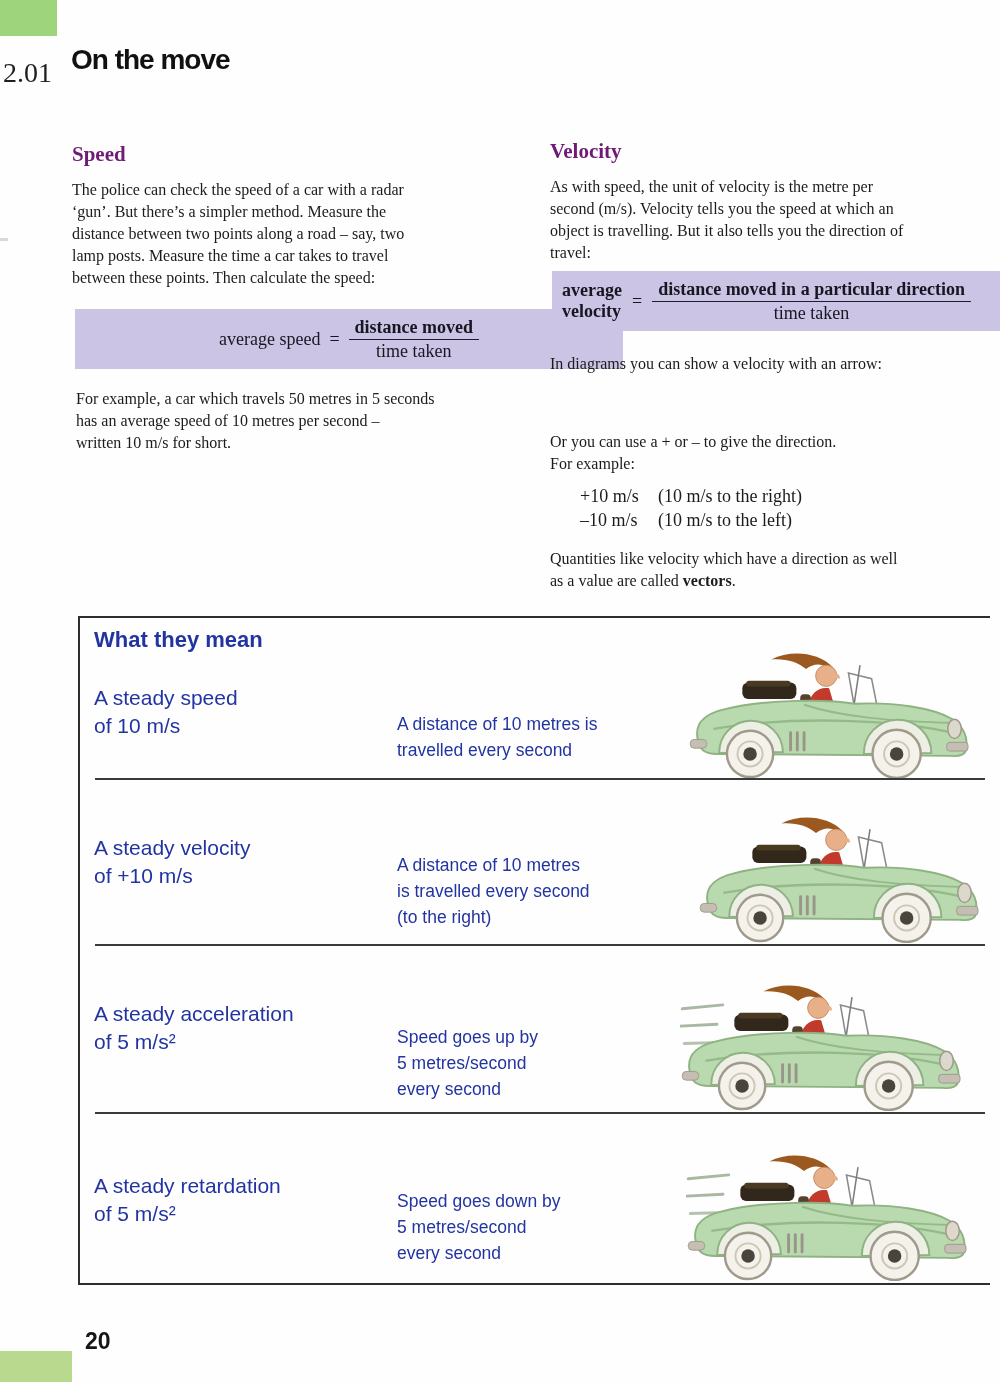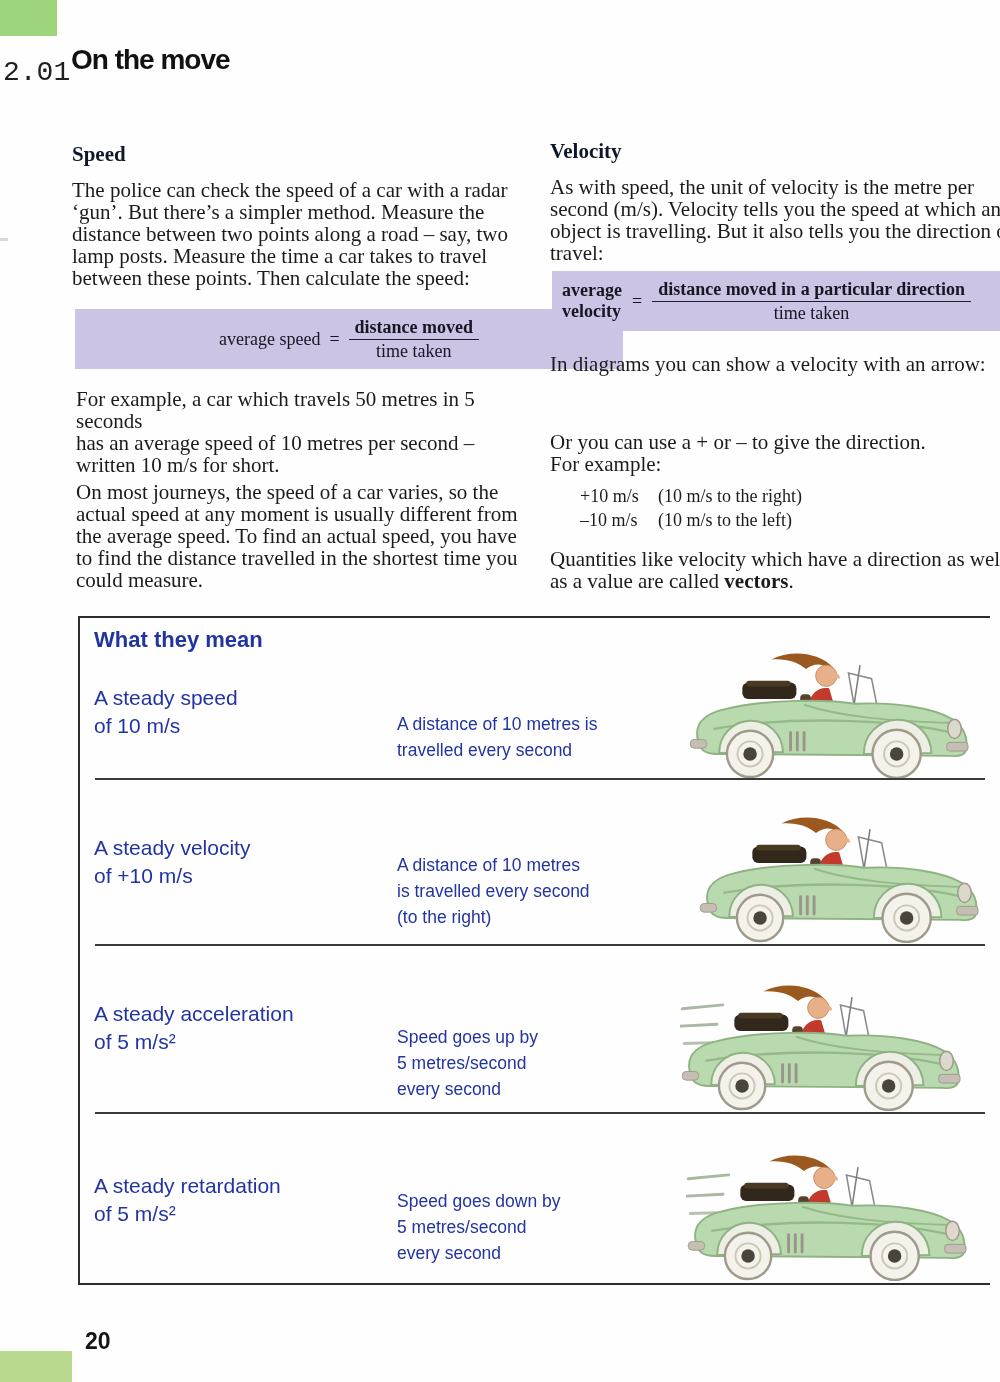--- a/index.html
+++ b/index.html
@@ -6,28 +6,28 @@
   .page{
     position:relative;width:1000px;height:1382px;overflow:hidden;
     background:#fefefe;font-family:"Liberation Serif", serif;color:#1b1b1b;
   }
   
   .green-top{position:absolute;left:0;top:0;width:57px;height:36px;background:#9ed47c;}
   .green-bottom{position:absolute;left:0;top:1351px;width:72px;height:31px;background:#b9da8e;}
   .margin-mark{position:absolute;left:0;top:238px;width:8px;height:3px;background:#d8d8d8;}
 
   
-  .section-num{position:absolute;left:3px;top:57px;font-family:Liberation Mono, monospace;
+  .section-num{position:absolute;left:3px;top:57px;font-family:Liberation Serif, serif;
     font-size:28px;color:#1f1f1f;}
   .page-title{position:absolute;left:71px;top:44px;font-family:"Liberation Sans",sans-serif;
     font-size:28px;font-weight:bold;letter-spacing:-1px;color:#111;}
 
   
-  .col-head{position:absolute;font-size:21px;font-weight:bold;color:#0f172a;}
-  .para{position:absolute;font-size:21px;line-height:22px;white-space:pre-line;color:#1b1b1b;}
+  .col-head{position:absolute;font-size:21px;font-weight:bold;color:#701a75;}
+  .para{position:absolute;font-size:16px;line-height:22px;white-space:pre-line;color:#1b1b1b;}
 
   
   .formula-box{position:absolute;background:#cbc4e4;display:flex;align-items:center;font-size:18px;color:#171722;}
   .fbox-left{left:75px;top:309px;width:548px;height:60px;justify-content:center;gap:9px;}
   .fbox-right{left:552px;top:271px;width:460px;height:60px;justify-content:flex-start;gap:10px;padding-left:10px;}
   .frac{display:inline-block;text-align:center;vertical-align:middle;}
   .frac .num{padding:0 6px 1px 6px;border-bottom:1.6px solid #1d1d2e;font-weight:bold;}
   .frac .den{padding-top:1px;}
   .lhs-stack{display:inline-block;text-align:left;line-height:21px;font-weight:bold;}
 
@@ -72,25 +72,20 @@
     <span>=</span>
     <span class="frac">
       <div class="num">distance moved</div>
       <div class="den">time taken</div>
     </span>
   </div>
 
   <div class="para" style="left:76px;top:388px;width:460px;">For example, a car which travels 50 metres in 5 seconds
 has an average speed of 10 metres per second –
 written 10 m/s for short.</div>
-  <div class="para" style="left:76px;top:481px;width:460px;">On most journeys, the speed of a car varies, so the
-actual speed at any moment is usually different from
-the average speed. To find an actual speed, you have
-to find the distance travelled in the shortest time you
-could measure.</div>
 
   <div class="col-head" style="left:550px;top:139px;">Velocity</div>
   <div class="para" style="left:550px;top:176px;width:470px;">As with speed, the unit of velocity is the metre per
 second (m/s). Velocity tells you the speed at which an
 object is travelling. But it also tells you the direction of
 travel:</div>
 
   <div class="formula-box fbox-right">
     <span class="lhs-stack">
       <div>average</div>

